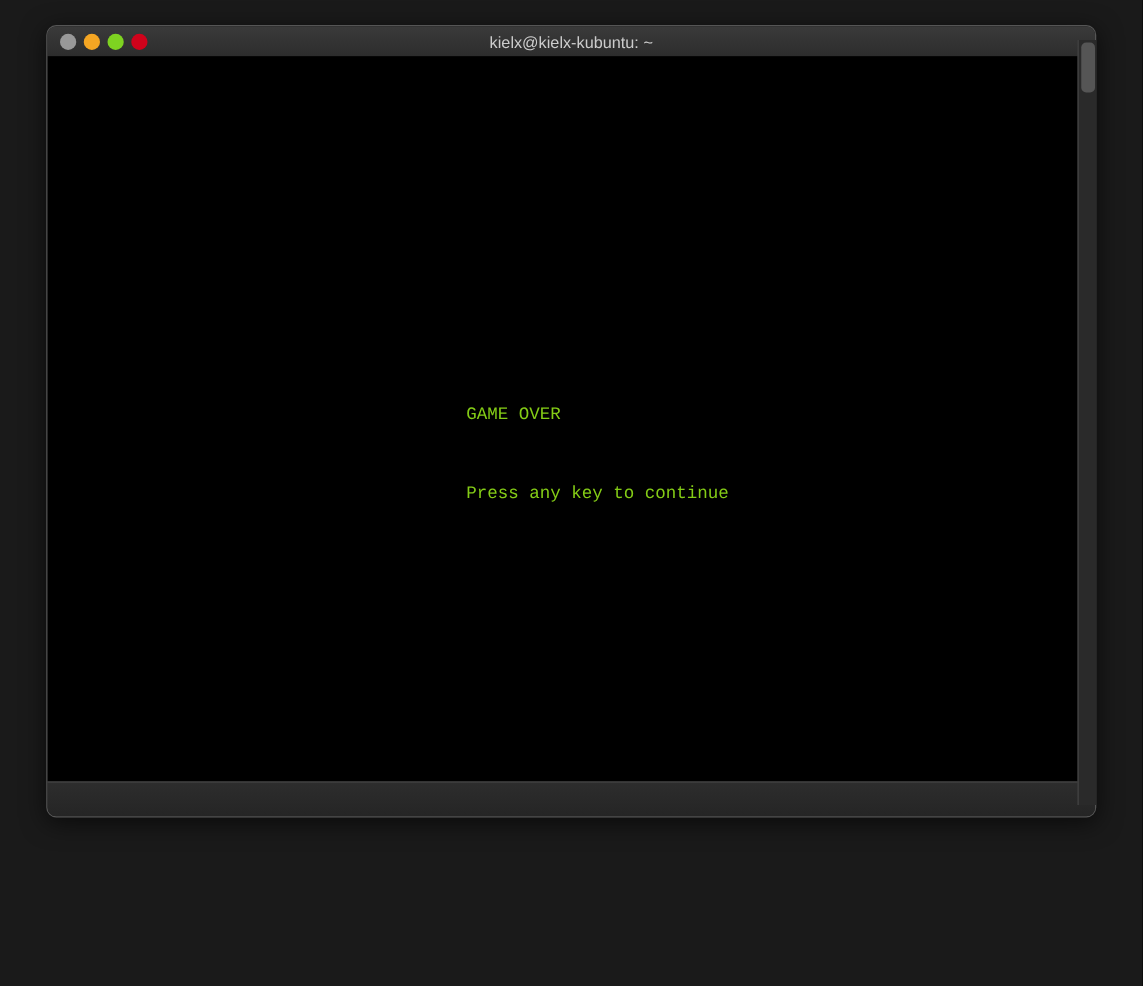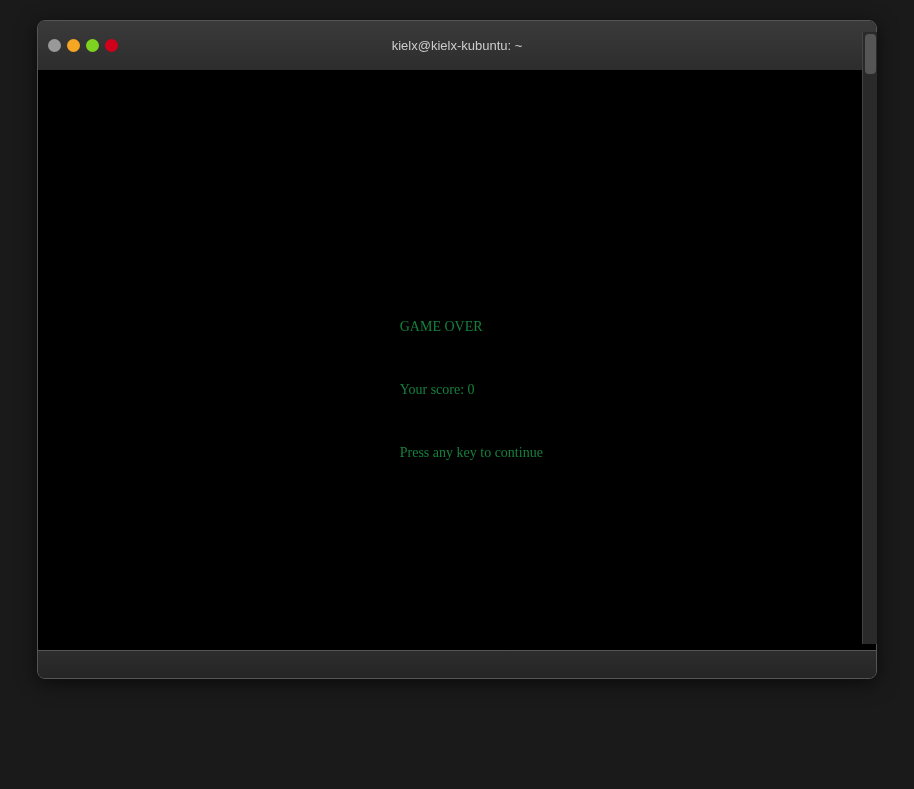--- a/index.html
+++ b/index.html
@@ -24,21 +24,21 @@
       width: 840px;
       margin-top: 20px;
       border-radius: 8px;
       overflow: hidden;
       box-shadow: 0 4px 20px rgba(0,0,0,0.6);
       border: 1px solid #555;
     }
 
     .titlebar {
       background: linear-gradient(180deg, #3a3a3a 0%, #2d2d2d 100%);
-      height: 49px;
+      height: 24px;
       display: flex;
       align-items: center;
       padding: 0 10px;
       position: relative;
     }
 
     .titlebar-buttons {
       display: flex;
       gap: 6px;
       align-items: center;
@@ -85,22 +85,22 @@
       align-items: center;
       justify-content: center;
       position: relative;
     }
 
     .terminal-content {
       position: absolute;
       left: 50%;
       top: 55%;
       transform: translate(-40%, -50%);
-      color: #15803d;
-      font-family: Liberation Serif, serif;
+      color: #84cc16;
+      font-family: Liberation Mono, monospace;
       font-size: 14px;
       line-height: 1.5;
       white-space: pre;
     }
 
     .terminal-line {
       display: block;
     }
 
     .scrollbar {
@@ -145,21 +145,20 @@
         <span class="title-btn btn-minimize"></span>
         <span class="title-btn btn-zoom"></span>
         <span class="title-btn btn-maximize"></span>
         <span class="title-btn btn-close"></span>
       </div>
       <span class="window-title">kielx@kielx-kubuntu: ~</span>
     </div>
     <div class="terminal-body">
       <div class="terminal-content">
         <span class="terminal-line">GAME OVER</span>
-        <span class="terminal-line">Your score: 0</span>
         <span class="terminal-line">Press any key to continue</span>
       </div>
     </div>
     <div class="window-bottom-bar"></div>
   </div>
   <div class="scrollbar">
     <div class="scrollbar-thumb"></div>
   </div>
 </div>
 

